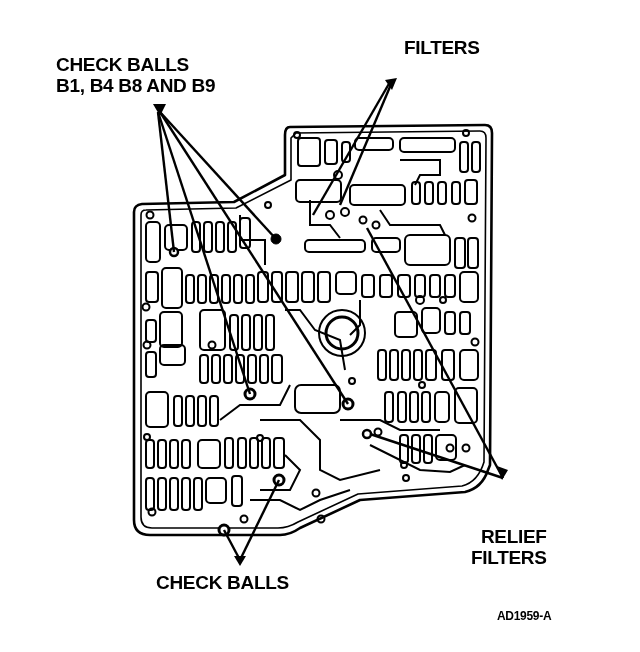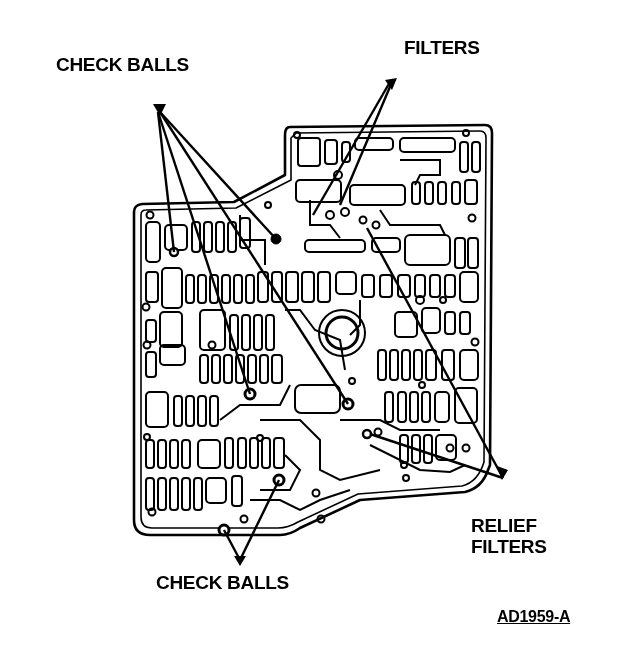--- a/index.html
+++ b/index.html
@@ -1,23 +1,23 @@
 <!DOCTYPE html>
 <html><head>
 <meta charset="utf-8">
 <style>
   html, body { margin: 0; padding: 0; background: #ffffff; }
   body { width: 640px; height: 652px; position: relative; overflow: hidden; font-family: "Liberation Sans", sans-serif; }
   .label { position: absolute; color: #000; font-weight: bold; font-size: 19px; line-height: 21px; letter-spacing: -0.3px; white-space: nowrap; }
   .label span { display: block; }
   #lbl-cb1 { left: 56px; top: 54px; }
   #lbl-filters { left: 404px; top: 37px; }
-  #lbl-relief { left: 471px; top: 515px; }
+  #lbl-relief { left: 471px; top: 526px; text-align: right; }
   #lbl-cb2 { left: 156px; top: 572px; }
-  #lbl-fig { left: 497px; top: 606px; font-size: 16px; font-weight: 900; text-decoration: underline; }
+  #lbl-fig { left: 497px; top: 606px; font-size: 12px; font-weight: 900; }
   svg#diagram { position: absolute; left: 0; top: 0; }
 </style>
 </head>
 <body>
 
 <svg id="diagram" width="640" height="652" viewBox="0 0 640 652">
   <g fill="none" stroke="#000" stroke-width="2.6" stroke-linejoin="round">
 
     <path d="M290,127 L485,125 Q492,125 492,133 L490,465 L488,470 Q482,488 465,492 L360,500 L300,528 Q290,535 280,535 L150,535 Q134,535 134,520 L134,212 Q134,205 142,204 L234,202 L285,175 L285,135 Q285,127 290,127 Z"></path>
     <path stroke-width="1.6" d="M296,133 L480,131 Q486,131 486,138 L484,462 Q478,482 462,486 L358,494 L298,522 Q288,528 278,528 L152,528 Q141,528 141,517 L141,215 Q141,210 146,210 L236,208 L291,180 L291,138 Z"></path>
@@ -213,20 +213,21 @@
 
   <g stroke="#000" stroke-width="2.4" fill="none">
     <line x1="240" y1="560" x2="224" y2="530"></line>
     <line x1="240" y1="560" x2="279" y2="480"></line>
   </g>
   <polygon points="234,556 246,556 240,566" fill="#000"></polygon>
 </svg>
 
 <div id="lbl-cb1" class="label">
   <span>CHECK BALLS</span>
+  <span>B1, B4 B8 AND B9</span>
 </div>
 <div id="lbl-filters" class="label">
   <span>FILTERS</span>
 </div>
 <div id="lbl-relief" class="label">
   <span>RELIEF</span>
   <span>FILTERS</span>
 </div>
 <div id="lbl-cb2" class="label">
   <span>CHECK BALLS</span>

